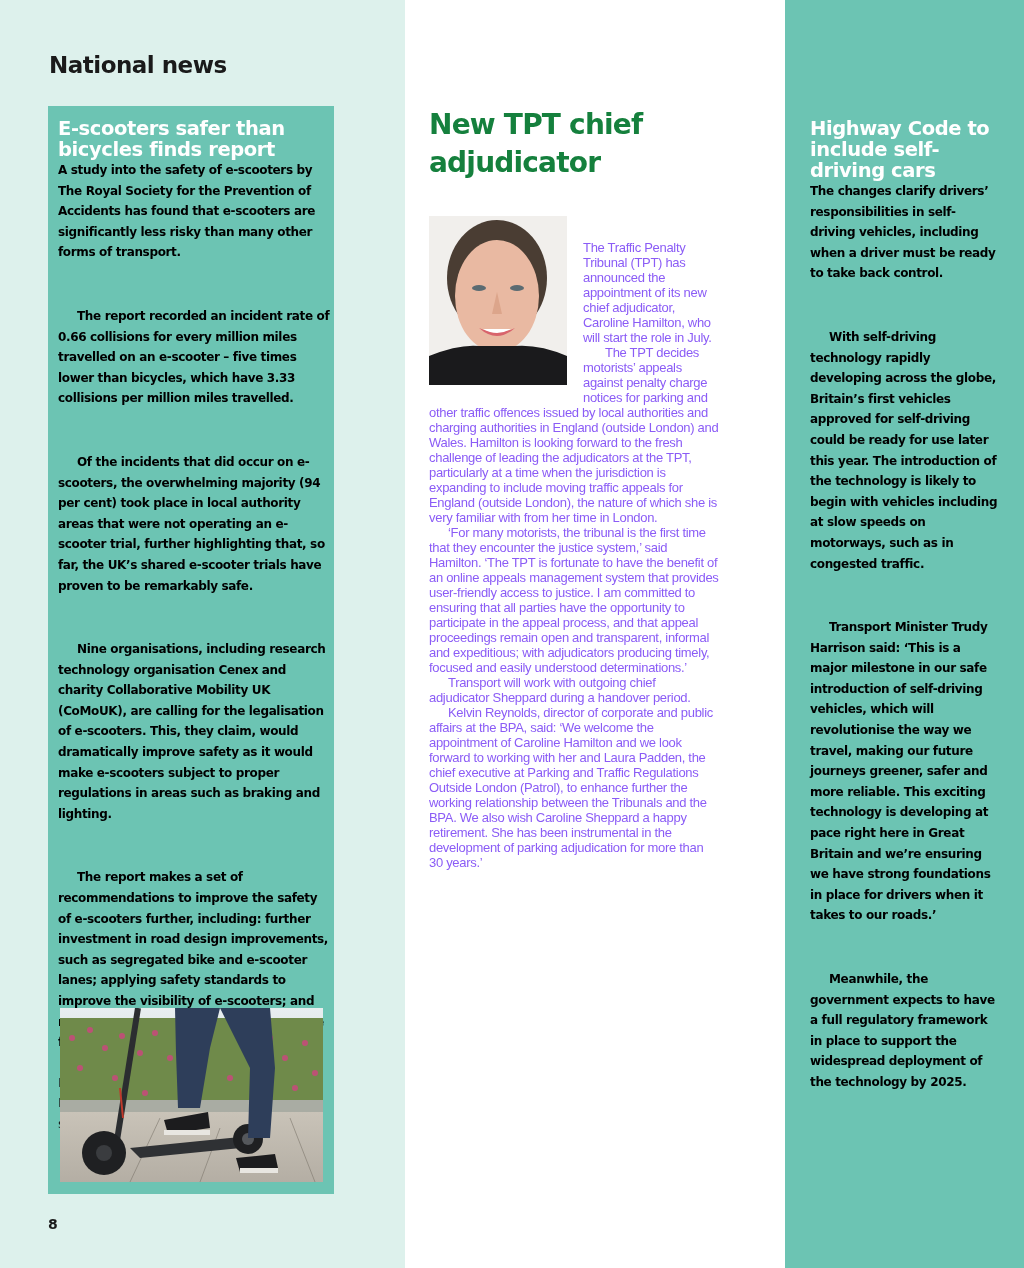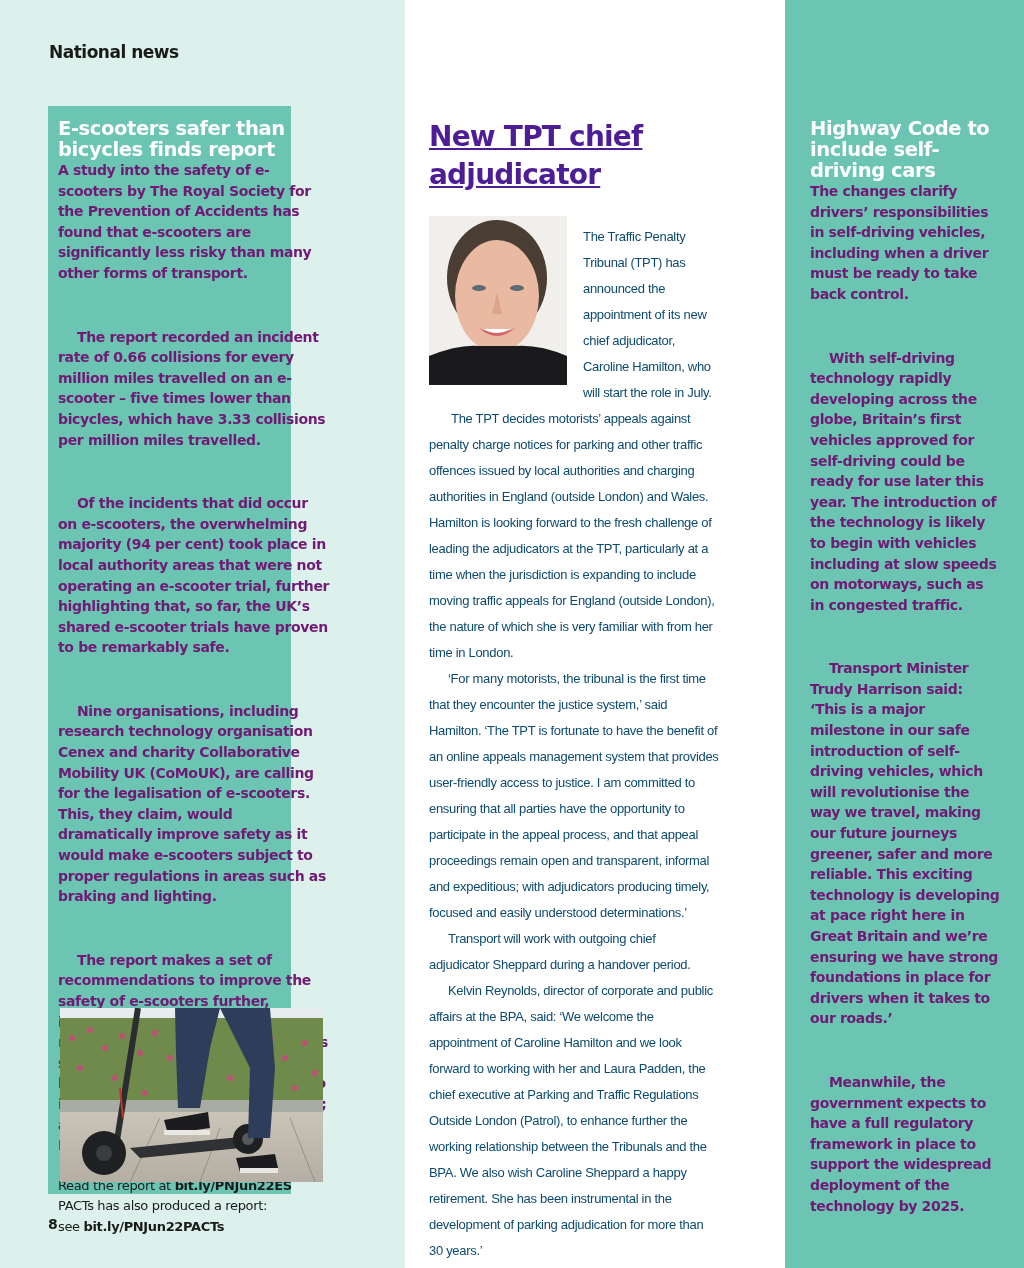--- a/index.html
+++ b/index.html
@@ -3,41 +3,41 @@
 <meta charset="utf-8">
 <style>
   * { box-sizing: border-box; margin: 0; padding: 0; }
   html, body { width: 1024px; height: 1268px; overflow: hidden; }
   body { position: relative; background: #ffffff; font-family: "Liberation Sans", sans-serif; }
 
   .col-left { position: absolute; left: 0; top: 0; width: 405px; height: 1268px; background: #ddf1ec; }
   .col-mid  { position: absolute; left: 405px; top: 0; width: 380px; height: 1268px; background: #ffffff; }
   .col-right{ position: absolute; left: 785px; top: 0; width: 239px; height: 1268px; background: #6cc4b3; }
 
-  .section-label { position: absolute; left: 49px; top: 42px; font-family: "DejaVu Sans", sans-serif; font-weight: bold; font-size: 17px; color: #1a1a1a; letter-spacing: -0.5px; }
+  .section-label { position: absolute; left: 49px; top: 52px; font-family: "DejaVu Sans", sans-serif; font-weight: bold; font-size: 23px; color: #1a1a1a; letter-spacing: -0.5px; }
   .page-number { position: absolute; left: 48px; top: 1216px; font-family: "DejaVu Sans", sans-serif; font-weight: bold; font-size: 14px; color: #1a1a1a; }
 
-  .box-left { position: absolute; left: 48px; top: 106px; width: 243px; height: 1088px; background: #6cc4b3; }
+  .box-left { position: absolute; left: 48px; top: 106px; width: 286px; height: 1088px; background: #6cc4b3; }
   .box-left .inner { position: absolute; left: 10px; top: 12px; width: 272px; }
 
   .headline-white { font-family: "DejaVu Sans", sans-serif; font-weight: bold; color: #ffffff; font-size: 19.5px; line-height: 21px; letter-spacing: -0.4px; }
-  .body-bold-white { font-family: "DejaVu Sans", sans-serif; font-weight: bold; color: #701a75; font-size: 14px; line-height: 20.6px; letter-spacing: -0.35px; }
+  .body-bold-white { font-family: "DejaVu Sans", sans-serif; font-weight: bold; color: #000000; font-size: 12px; line-height: 20.6px; letter-spacing: -0.35px; }
   .body-bold-white p { text-indent: 0; }
   .body-bold-white p.ind { text-indent: 19px; margin-top: 43px; }
 
   .readmore { margin-top: 20px; font-family: "DejaVu Sans", sans-serif; font-weight: normal; color: #1a1a1a; font-size: 13px; line-height: 20.6px; letter-spacing: -0.35px; }
   .readmore b { font-weight: bold; }
 
   .photo-scooter { position: absolute; left: 12px; top: 902px; width: 263px; height: 174px; overflow: hidden; }
 
-  .mid-title { position: absolute; left: 429px; top: 118px; width: 330px; font-family: "DejaVu Sans", sans-serif; font-weight: bold; color: #4c1d95; font-size: 28px; line-height: 38px; letter-spacing: -0.8px; text-decoration: underline; }
+  .mid-title { position: absolute; left: 429px; top: 106px; width: 330px; font-family: "DejaVu Sans", sans-serif; font-weight: bold; color: #15803d; font-size: 28px; line-height: 38px; letter-spacing: -0.8px; }
 
   .portrait { position: absolute; left: 429px; top: 216px; width: 138px; height: 169px; overflow: hidden; background: #f3f1ee; }
 
-  .mid-body { position: absolute; left: 429px; top: 224px; width: 290px; font-family: "Liberation Sans", sans-serif; color: #0c4a6e; font-size: 13px; line-height: 26px; letter-spacing: -0.3px; }
+  .mid-body { position: absolute; left: 429px; top: 240px; width: 290px; font-family: "Liberation Sans", sans-serif; color: #8b5cf6; font-size: 13px; line-height: 15px; letter-spacing: -0.3px; }
   .mid-body .float-space { float: left; width: 154px; height: 161px; }
   .mid-body p.ind { text-indent: 19px; }
   .mid-body p.ind2 { text-indent: 22px; }
 
   .right-inner { position: absolute; left: 810px; top: 118px; width: 190px; }
   .right-inner .headline-white { font-size: 19.5px; line-height: 21px; }
 </style>
 </head>
 <body>
 

